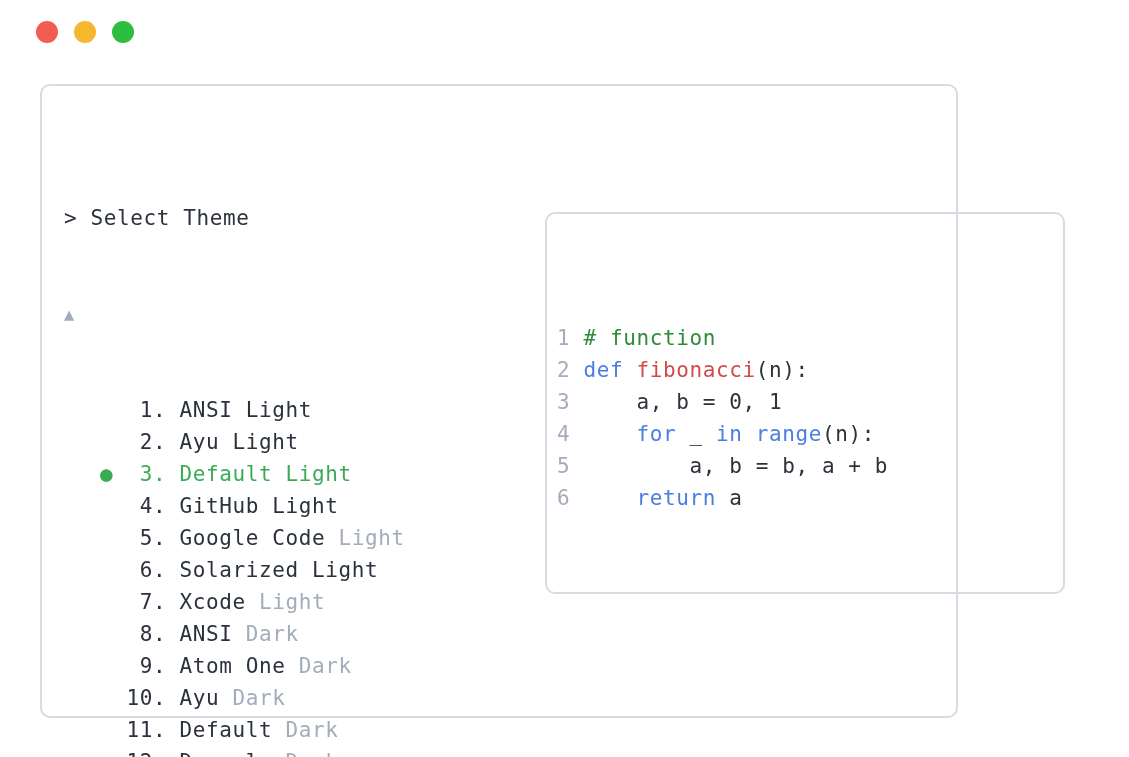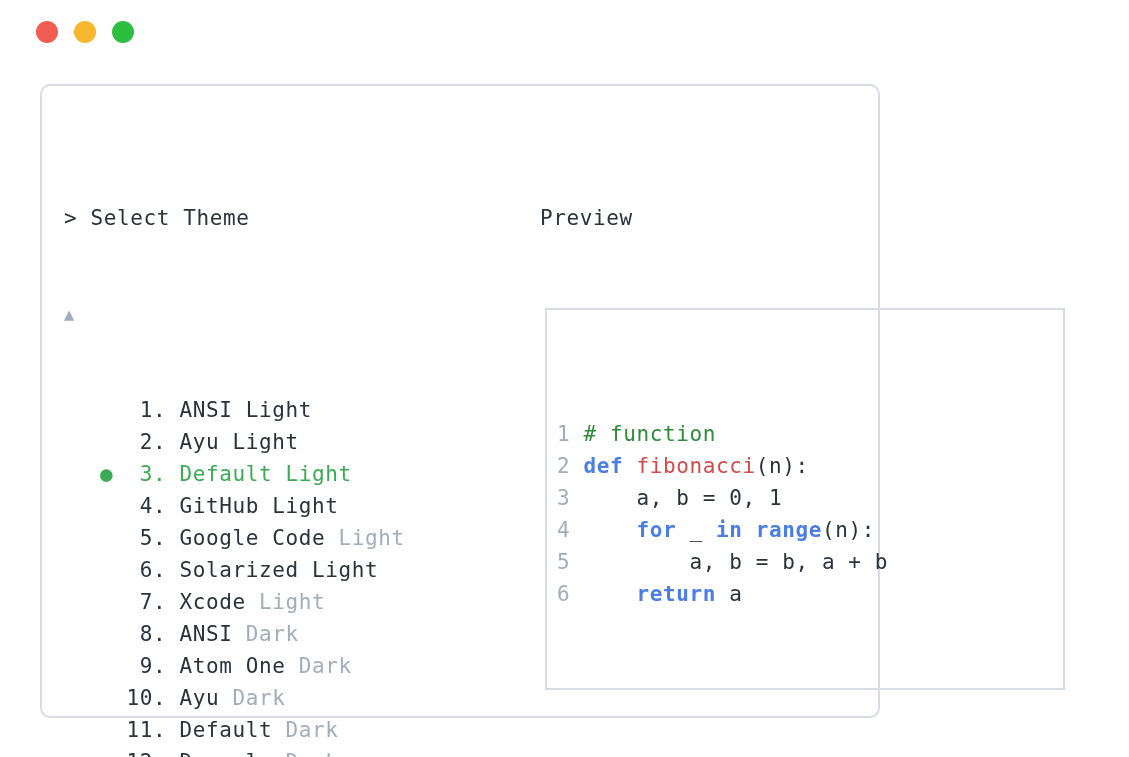--- a/index.html
+++ b/index.html
@@ -22,21 +22,21 @@
   }
   .dot { width: 22px; height: 22px; border-radius: 50%; }
   .dot.red    { background: var(--traffic-red); }
   .dot.yellow { background: var(--traffic-yellow); }
   .dot.green  { background: var(--traffic-green); }
 
   
   .panel {
     position: absolute;
     left: 40px; top: 84px;
-    width: 840px; height: 634px;
+    width: 918px; height: 634px;
     box-sizing: border-box;
     border: 2px solid var(--border);
     border-radius: 10px;
     background: #ffffff;
   }
 
   
   .list-col {
     position: absolute;
     left: 22px; top: 52px;
@@ -66,28 +66,28 @@
     letter-spacing: 0.6px;
     white-space: pre;
   }
   .preview-label { height: 32px; color: var(--text); }
   .preview-box {
     box-sizing: border-box;
     margin-left: 5px;
     margin-top: 10px;
     width: 520px; height: 382px;
     border: 2px solid var(--border);
-    border-radius: 0;
+    border-radius: 10px;
     padding: 44px 8px 0 10px;
     overflow: hidden;
   }
   .code-line { height: 32px; }
   .ln { color: var(--muted); }
   .tok-plain   { color: var(--text); }
-  .tok-kw      { color: var(--keyword-blue); font-weight: bold; }
+  .tok-kw      { color: var(--keyword-blue); }
   .tok-fn      { color: var(--function-red); text-align: right; }
   .tok-comment { color: var(--comment-green); }
   .spacer { height: 32px; }
 </style>
 </head>
 <body>
 
 <div class="stage">
 
   <div class="traffic">
@@ -100,21 +100,20 @@
 
     <div class="list-col">
       <div class="prompt">&gt; Select Theme</div>
       <div class="arrow up">▲</div>
       <div id="theme-list"><div class="theme-item"><span class="bullet">  </span><span class="num"> 1. </span><span class="name">ANSI Light</span></div><div class="theme-item"><span class="bullet">  </span><span class="num"> 2. </span><span class="name">Ayu Light</span></div><div class="theme-item selected"><span class="bullet">● </span><span class="num"> 3. </span><span class="name">Default Light</span></div><div class="theme-item"><span class="bullet">  </span><span class="num"> 4. </span><span class="name">GitHub Light</span></div><div class="theme-item"><span class="bullet">  </span><span class="num"> 5. </span><span class="name">Google Code</span><span class="suffix"> Light</span></div><div class="theme-item"><span class="bullet">  </span><span class="num"> 6. </span><span class="name">Solarized Light</span></div><div class="theme-item"><span class="bullet">  </span><span class="num"> 7. </span><span class="name">Xcode</span><span class="suffix"> Light</span></div><div class="theme-item"><span class="bullet">  </span><span class="num"> 8. </span><span class="name">ANSI</span><span class="suffix"> Dark</span></div><div class="theme-item"><span class="bullet">  </span><span class="num"> 9. </span><span class="name">Atom One</span><span class="suffix"> Dark</span></div><div class="theme-item"><span class="bullet">  </span><span class="num">10. </span><span class="name">Ayu</span><span class="suffix"> Dark</span></div><div class="theme-item"><span class="bullet">  </span><span class="num">11. </span><span class="name">Default</span><span class="suffix"> Dark</span></div><div class="theme-item"><span class="bullet">  </span><span class="num">12. </span><span class="name">Dracula</span><span class="suffix"> Dark</span></div></div>
       
       
     </div>
 
     <div class="preview-col">
-      <div class="preview-label">Preview</div>
       <div class="preview-box">
         <div id="code-lines"><div class="code-line"><span class="ln">1 </span><span class="tok-comment"># function</span></div><div class="code-line"><span class="ln">2 </span><span class="tok-kw">def</span><span class="tok-plain"> </span><span class="tok-fn">fibonacci</span><span class="tok-plain">(n):</span></div><div class="code-line"><span class="ln">3 </span><span class="tok-plain">    a, b = 0, 1</span></div><div class="code-line"><span class="ln">4 </span><span class="tok-plain">    </span><span class="tok-kw">for</span><span class="tok-plain"> _ </span><span class="tok-kw">in</span><span class="tok-plain"> </span><span class="tok-kw">range</span><span class="tok-plain">(n):</span></div><div class="code-line"><span class="ln">5 </span><span class="tok-plain">        a, b = b, a + b</span></div><div class="code-line"><span class="ln">6 </span><span class="tok-plain">    </span><span class="tok-kw">return</span><span class="tok-plain"> a</span></div></div>
         <div class="spacer"></div>
         
       </div>
     </div>
 
   </div>
 </div>
 

